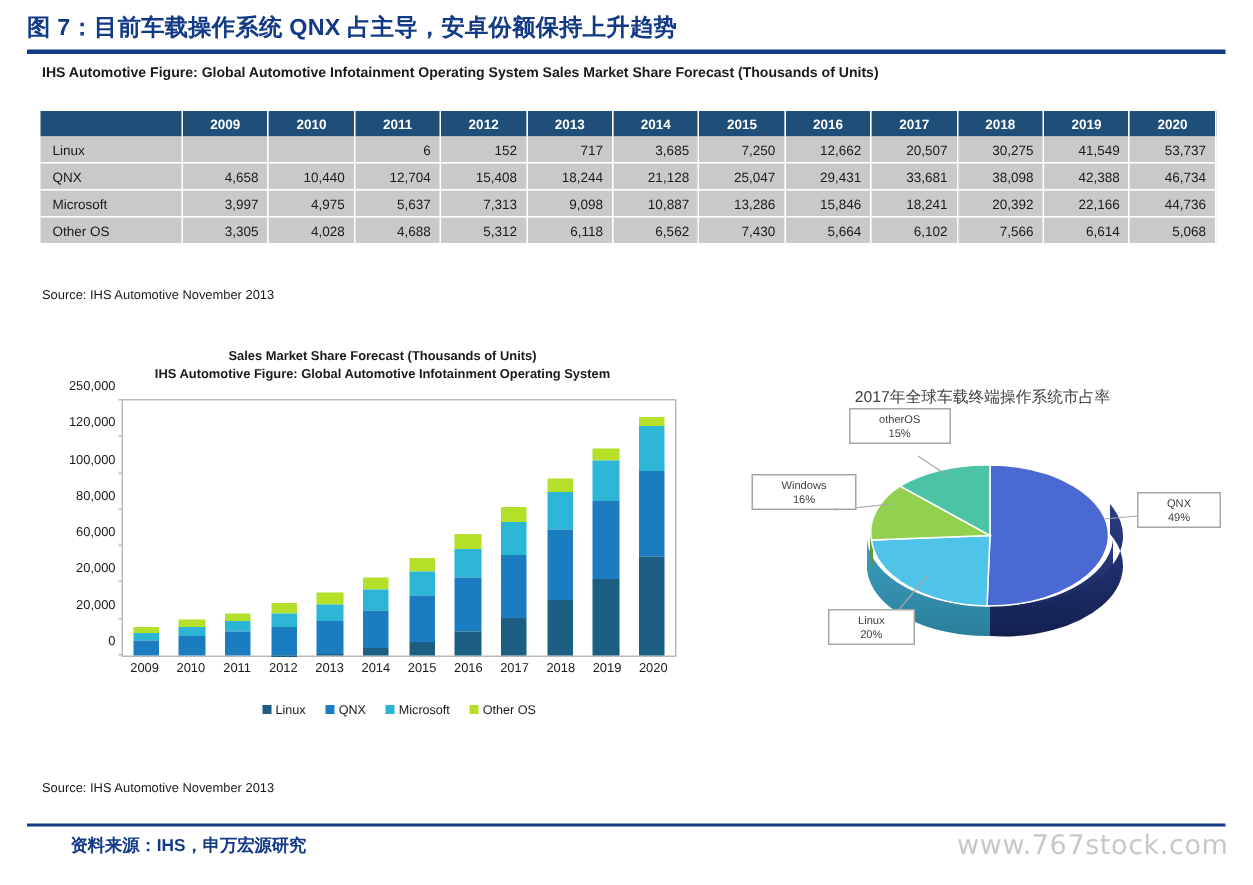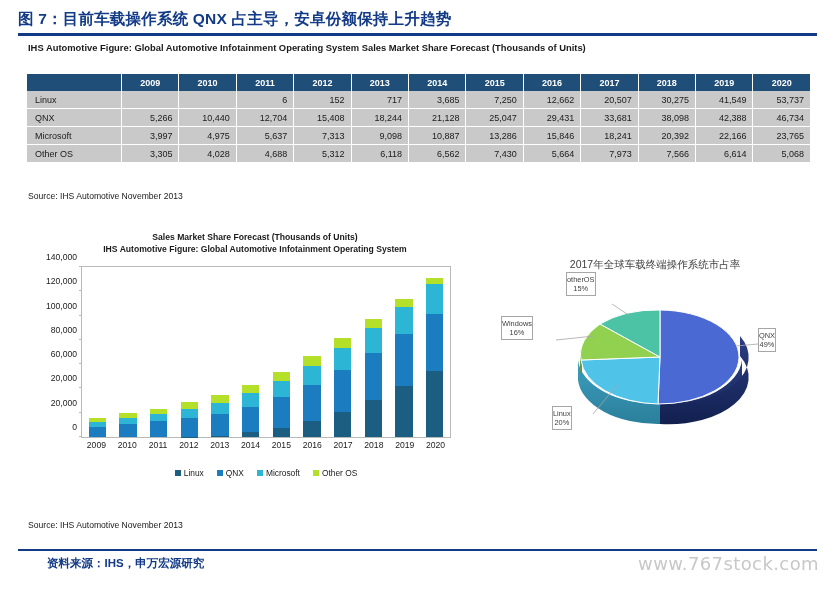--- a/index.html
+++ b/index.html
@@ -226,21 +226,21 @@
     color: #404040;
   }
   #pie-svg { position: absolute; left: 0; top: 16px; }
   .pie-label {
     position: absolute;
     background: #ffffff;
     border: 1px solid #a6a6a6;
     font-size: 7.4px;
     color: #404040;
     line-height: 9px;
-    padding: 2px 0;
+    padding: 2px 19px;
     text-align: center;
     white-space: nowrap;
   }
   #label-otherOS { left: 76px; top: 14px; }
   #label-windows { left: 11px; top: 58px; }
   #label-linux   { left: 62px; top: 148px; }
   #label-qnx     { left: 268px; top: 70px; }
 
   
   #footer-rule {
@@ -320,21 +320,21 @@
           <td>3,685</td>
           <td>7,250</td>
           <td>12,662</td>
           <td>20,507</td>
           <td>30,275</td>
           <td>41,549</td>
           <td>53,737</td>
         </tr>
         <tr>
           <td class="rowhead">QNX</td>
-          <td>5,266</td>
+          <td>4,658</td>
           <td>10,440</td>
           <td>12,704</td>
           <td>15,408</td>
           <td>18,244</td>
           <td>21,128</td>
           <td>25,047</td>
           <td>29,431</td>
           <td>33,681</td>
           <td>38,098</td>
           <td>42,388</td>
@@ -346,33 +346,33 @@
           <td>4,975</td>
           <td>5,637</td>
           <td>7,313</td>
           <td>9,098</td>
           <td>10,887</td>
           <td>13,286</td>
           <td>15,846</td>
           <td>18,241</td>
           <td>20,392</td>
           <td>22,166</td>
-          <td>23,765</td>
+          <td>44,736</td>
         </tr>
         <tr>
           <td class="rowhead">Other OS</td>
           <td>3,305</td>
           <td>4,028</td>
           <td>4,688</td>
           <td>5,312</td>
           <td>6,118</td>
           <td>6,562</td>
           <td>7,430</td>
           <td>5,664</td>
-          <td>7,973</td>
+          <td>6,102</td>
           <td>7,566</td>
           <td>6,614</td>
           <td>5,068</td>
         </tr>
       </tbody>
   </table>
 </div>
 
 <div class="source-line" id="source-top">Source: IHS Automotive November 2013</div>
 
@@ -485,21 +485,21 @@
       <div class="ytick" style="bottom: 28.5714%;">20,000</div>
       <div class="tickmark" style="bottom: 28.5714%;"></div>
       <div class="ytick" style="bottom: 42.8571%;">60,000</div>
       <div class="tickmark" style="bottom: 42.8571%;"></div>
       <div class="ytick" style="bottom: 57.1429%;">80,000</div>
       <div class="tickmark" style="bottom: 57.1429%;"></div>
       <div class="ytick" style="bottom: 71.4286%;">100,000</div>
       <div class="tickmark" style="bottom: 71.4286%;"></div>
       <div class="ytick" style="bottom: 85.7143%;">120,000</div>
       <div class="tickmark" style="bottom: 85.7143%;"></div>
-      <div class="ytick" style="bottom: 100%;">140,000</div>
+      <div class="ytick" style="bottom: 100%;">250,000</div>
       <div class="tickmark" style="bottom: 100%;"></div>
     </div>
   <div class="xlabels" id="x-labels">
       <div class="xlabel">2009</div>
       <div class="xlabel">2010</div>
       <div class="xlabel">2011</div>
       <div class="xlabel">2012</div>
       <div class="xlabel">2013</div>
       <div class="xlabel">2014</div>
       <div class="xlabel">2015</div>

